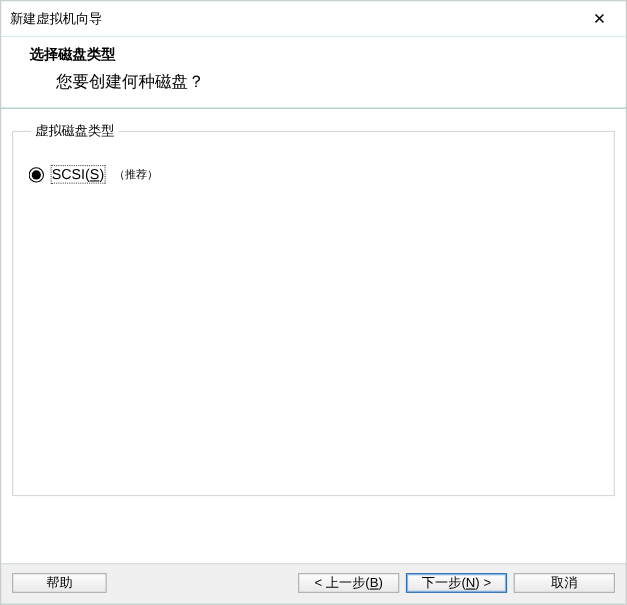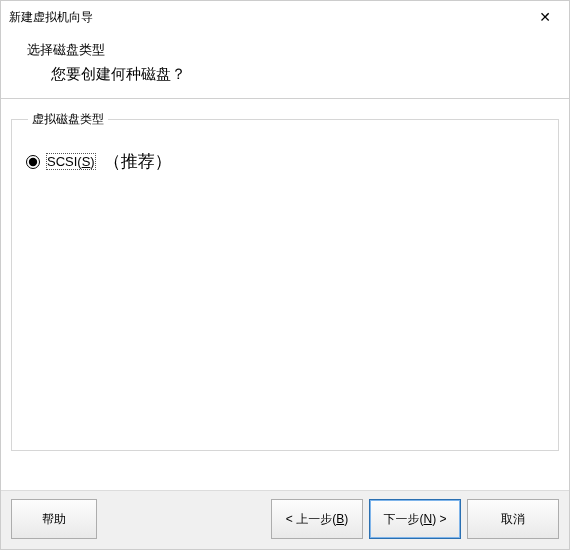--- a/index.html
+++ b/index.html
@@ -39,21 +39,21 @@
     align-items: center;
     justify-content: center;
     font-size: 14px;
     cursor: pointer;
   }
   .header {
     padding: 8px 8px 14px 8px;
     background: #ffffff;
   }
   .header .heading {
-    font-weight: normal;
+    font-weight: bold;
     font-size: 13px;
     margin-left: 18px;
   }
   .header .subheading {
     font-size: 15px;
     margin-left: 42px;
     margin-top: 6px;
     color: #000;
   }
   .separator {
@@ -92,35 +92,35 @@
   .radio-label {
     font-size: 13px;
     padding: 1px 1px;
   }
   .radio-label.selected {
     border: 1px dotted #555;
     padding: 0px 0px;
   }
   .hint {
     margin-left: 8px;
-    font-size: 17px;
+    font-size: 10px;
   }
   .accel { text-decoration: underline; }
   .footer {
     display: flex;
     align-items: center;
     padding: 8px 10px 10px 10px;
     gap: 6px;
     background: #f0f0f0;
     border-top: 1px solid #dcdcdc;
   }
   .footer .spacer { flex: 1; }
   .btn {
     min-width: 92px;
-    height: 40px;
+    height: 18px;
     background: linear-gradient(#fdfdfd, #e9e9e9);
     border: 1px solid #adadad;
     font-size: 12px;
     font-family: inherit;
     cursor: pointer;
     padding: 0 10px;
     display: inline-flex;
     align-items: center;
     justify-content: center;
   }

